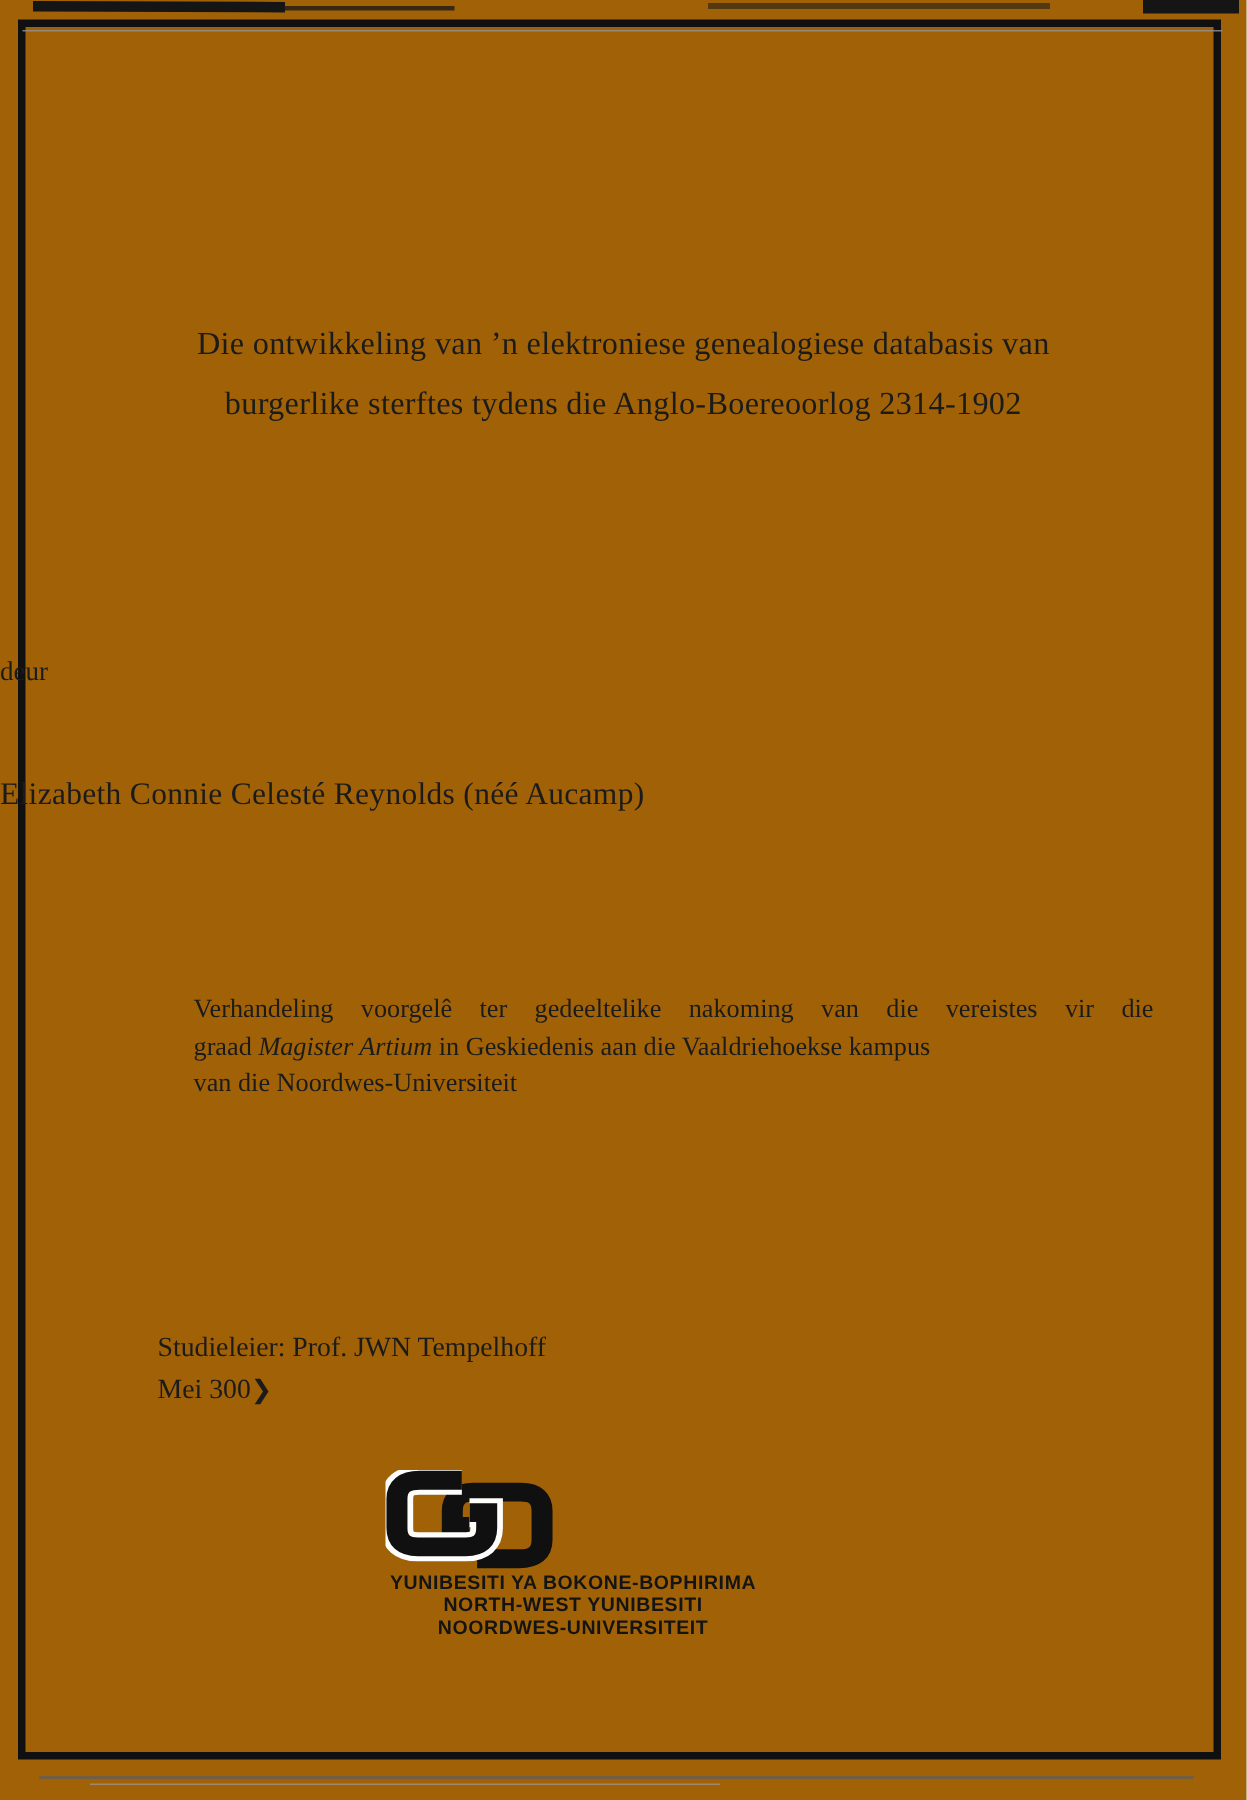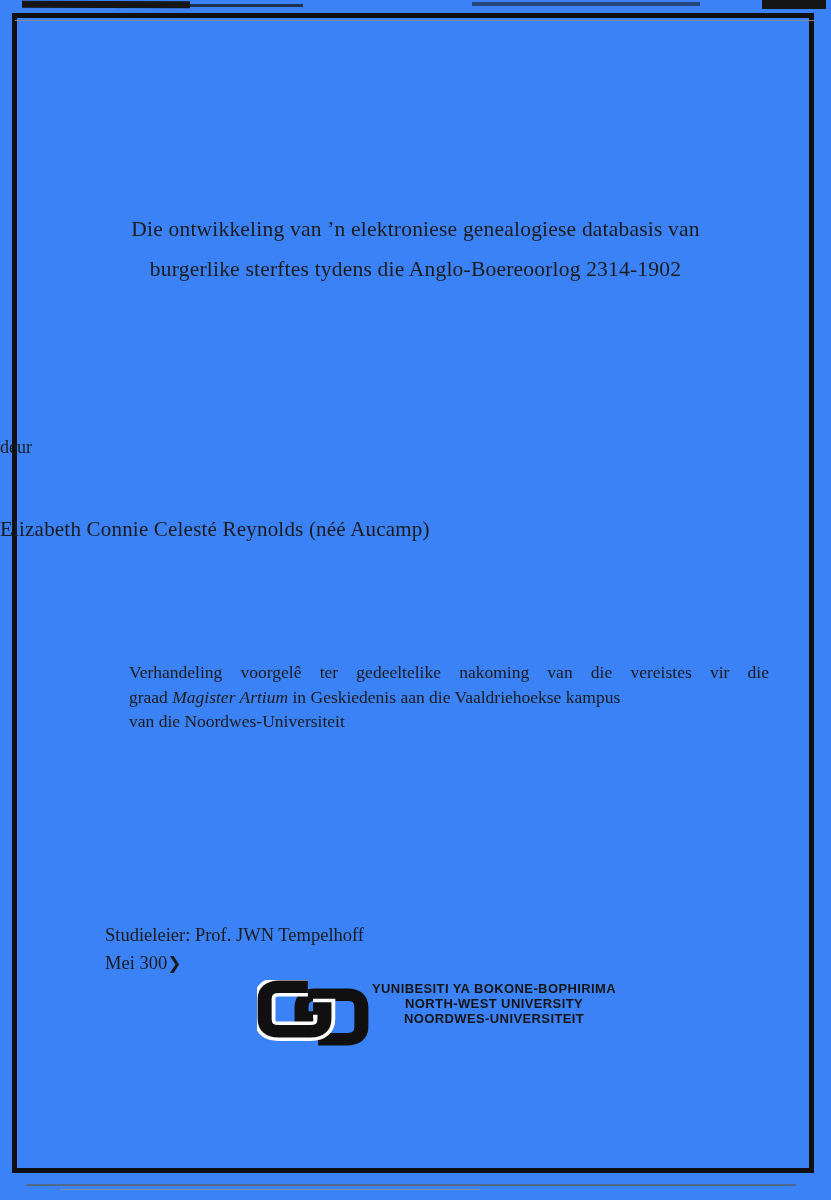--- a/index.html
+++ b/index.html
@@ -1,20 +1,20 @@
 <!DOCTYPE html>
 <html><head>
 <meta charset="utf-8">
 <style>
   html,body{margin:0;padding:0;background:#e8e8e8;}
   .page{
     position:relative;
     width:831px;height:1200px;
     margin:0 auto;
-    background:#3b82f6;
+    background:#a16207;
     overflow:hidden;
     font-family:"Liberation Serif","DejaVu Serif",serif;
     color:#1b1b1b;
   }
   
   .frame{
     position:absolute;
     left:12px;top:13px;
     width:802px;height:1160px;
     border:5px solid #101010;
@@ -54,32 +54,32 @@
   }
   .statement{
     position:absolute;left:105px;top:660px;width:640px;
     font-size:17.5px;line-height:24.6px;margin-left:24px;
   }
   .statement .justify{
     text-align:justify;
     text-align-last:justify;
   }
   .supervisor{
-    position:absolute;left:105px;top:921px;
+    position:absolute;left:105px;top:885px;
     font-size:18.5px;line-height:28px;
   }
   .glyph7{
     font-weight:bold;
     font-family:"DejaVu Sans",sans-serif;
     font-size:17px;
     letter-spacing:-1px;
   }
   .logo{
     position:absolute;left:257px;top:980px;
-    display:flex;align-items:flex-start;
+    display:flex;align-items:flex-start;flex-direction:column;
   }
   .logo svg{display:block;flex:0 0 auto;}
   .logo-text{
     padding-left:3px;padding-top:1px;
     font-family:"Liberation Sans","DejaVu Sans",sans-serif;
     font-size:13px;font-weight:600;
     line-height:15px;letter-spacing:.4px;
     text-align:center;color:#141414;white-space:nowrap;
   }
 </style>
@@ -121,18 +121,18 @@
     <svg width="112" height="66" viewBox="0 0 88 58" preserveAspectRatio="none" xmlns="http://www.w3.org/2000/svg">
 
       <path d="M 40 6 H 18 Q 6 6 6 17 V 34 Q 6 45 17 45 H 42 Q 53 45 53 34 V 25 H 44" transform="rotate(180 44 29)" fill="none" stroke="#101010" stroke-width="11"></path>
 
       <path d="M 40 6 H 18 Q 6 6 6 17 V 34 Q 6 45 17 45 H 42 Q 53 45 53 34 V 25 H 44" fill="none" stroke="#fdfdfc" stroke-width="17"></path>
 
       <path d="M 40 6 H 18 Q 6 6 6 17 V 34 Q 6 45 17 45 H 42 Q 53 45 53 34 V 25 H 44" fill="none" stroke="#101010" stroke-width="11"></path>
     </svg>
     <div class="logo-text">
       <div>YUNIBESITI YA BOKONE-BOPHIRIMA</div>
-      <div>NORTH-WEST UNIVERSITY</div>
+      <div>NORTH-WEST YUNIBESITI</div>
       <div>NOORDWES-UNIVERSITEIT</div>
     </div>
   </div>
 
 </div>
 
 </body></html>

